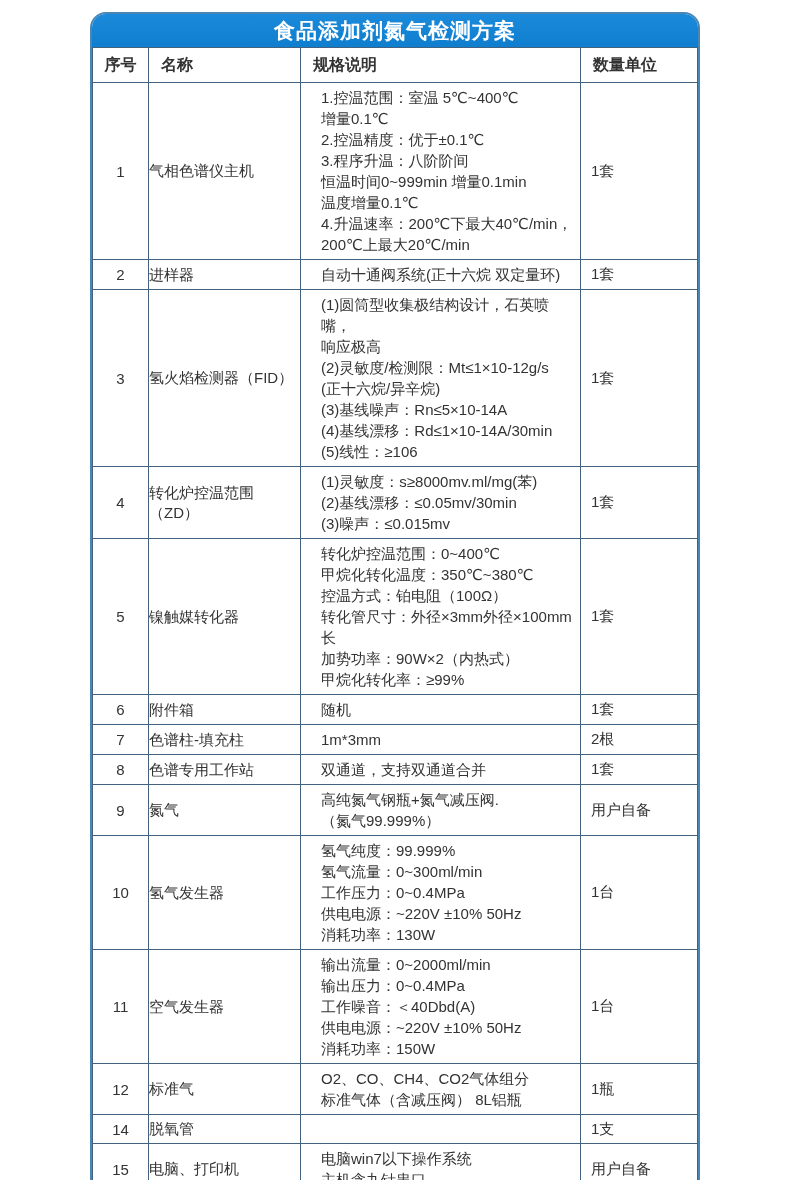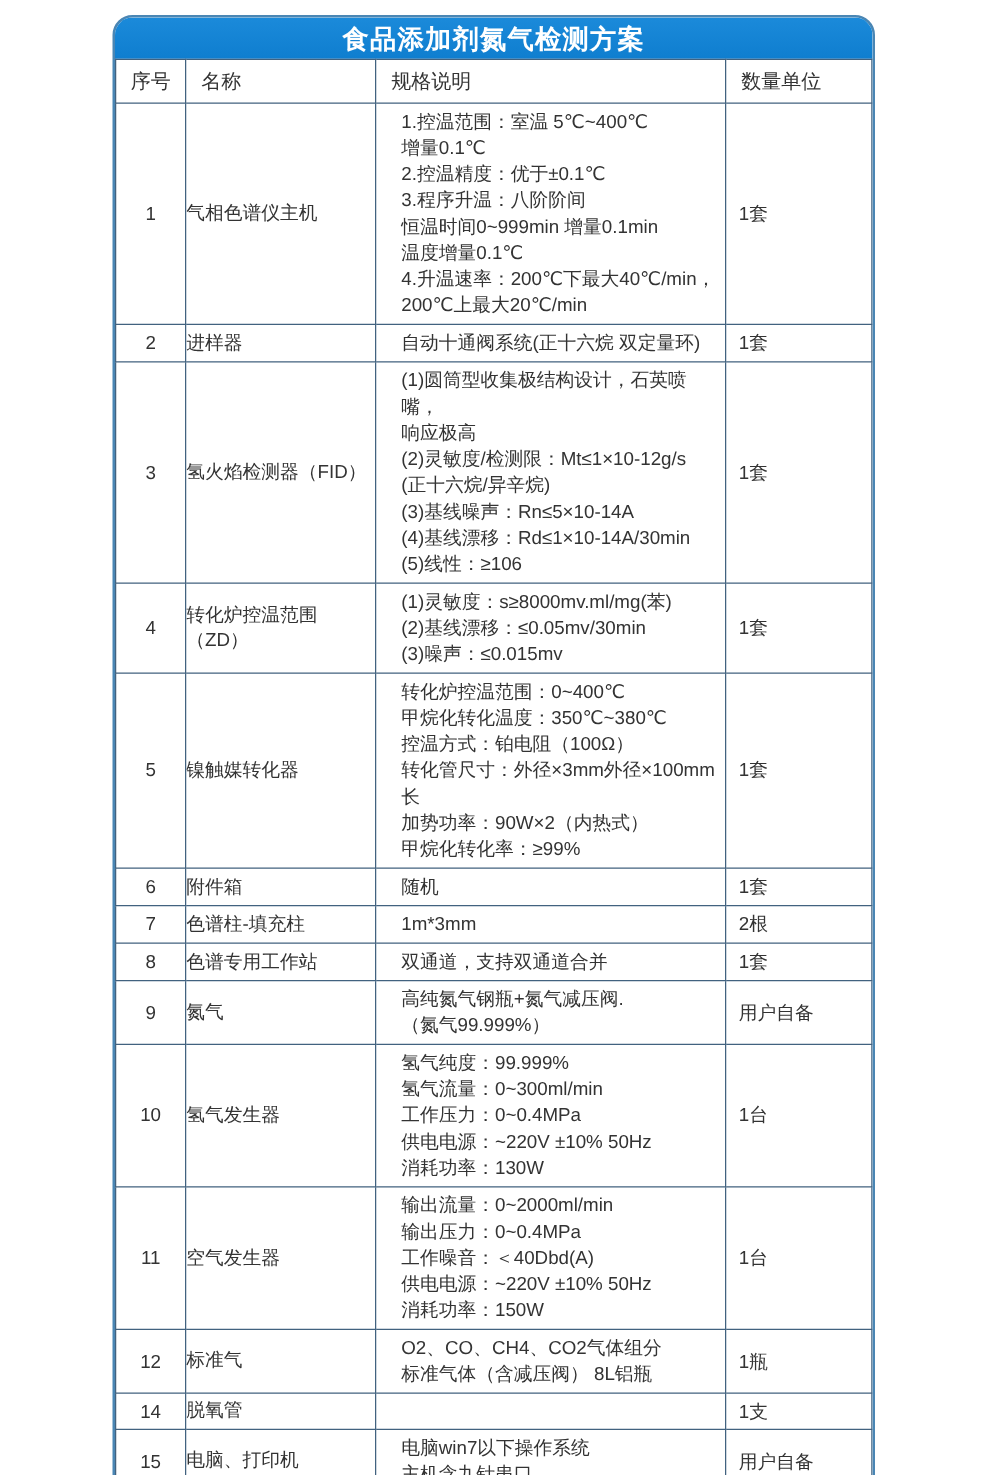--- a/index.html
+++ b/index.html
@@ -27,21 +27,21 @@
   }
   .spec-table col.c-no{width:56px;}
   .spec-table col.c-name{width:152px;}
   .spec-table col.c-spec{width:280px;}
   .spec-table th,.spec-table td{
     border:1px solid var(--grid-border,#42627f);
     font-size:15px;color:#333;vertical-align:middle;
     overflow:hidden;
   }
   .spec-table th{
-    font-weight:normal;font-size:16px;text-align:left;
+    font-weight:bold;font-size:16px;text-align:left;
     height:30px;padding:2px 4px 2px 12px;background:#fff;
   }
   .spec-table th.no{ text-align:center;padding-left:4px; }
   td.no{ text-align:center;padding:4px 2px; }
   td.name{ padding:4px 4px 4px 0;line-height:20px; }
   td.spec{ padding:4px 6px 4px 20px;line-height:21px;white-space:pre-line; }
   td.qty{ padding:4px 2px 4px 10px;margin-top:32px; }
 </style>
 </head>
 <body>

